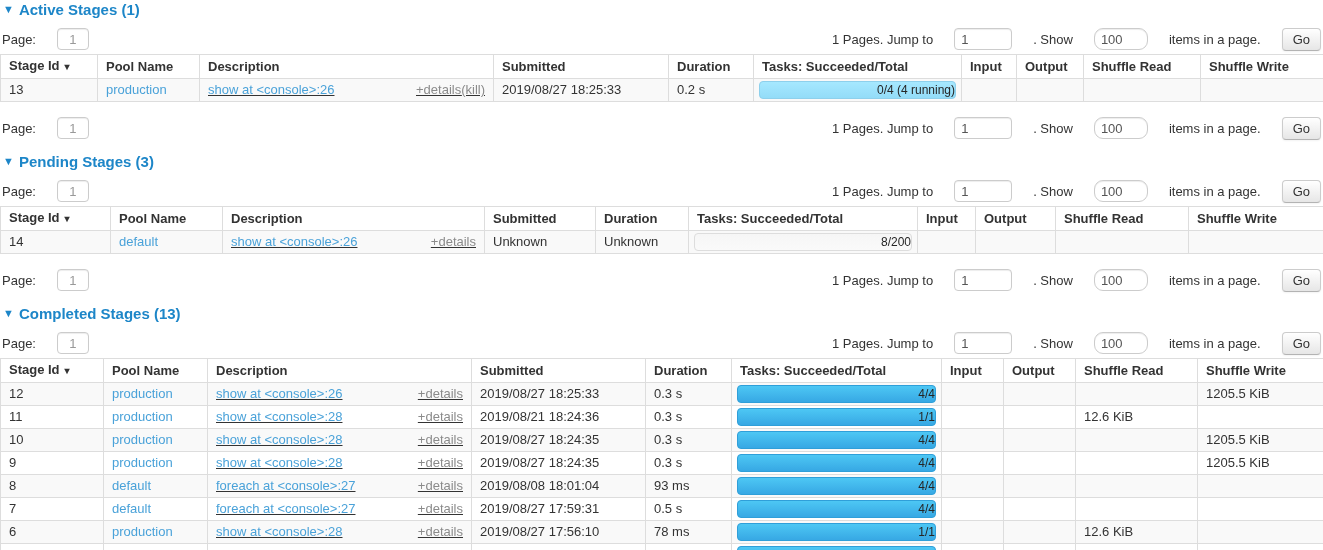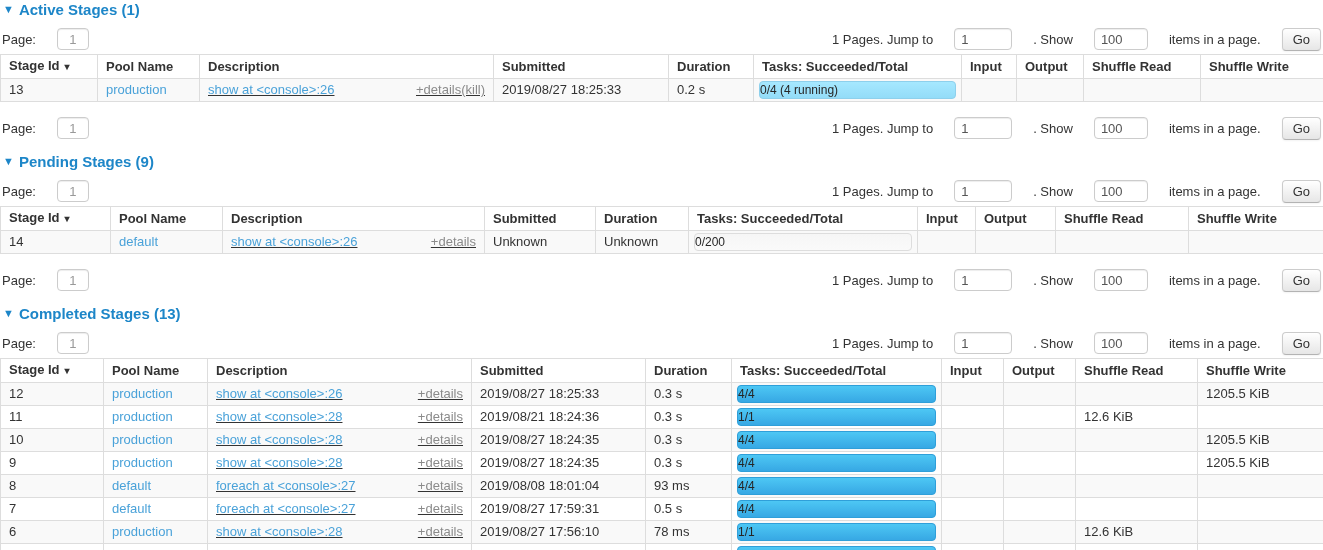--- a/index.html
+++ b/index.html
@@ -14,42 +14,42 @@
   .pagebar { display:flex; justify-content:space-between; align-items:center;
     height:24px; margin:9px 2px 3px 2px; }
   .pagebar.bottom { margin-top:14px; }
   .pagebar .left, .pagebar .right { display:flex; align-items:center; gap:21px; }
 
   input.box { border:1px solid #ccc; border-radius:4px; height:22px;
     padding:1px 6px; font-family:"Liberation Sans",sans-serif; font-size:13px;
     color:#555; box-shadow:inset 0 1px 1px rgba(0,0,0,0.075); background:#fff; }
   input.page-input { width:32px; text-align:center; color:#999; }
   input.jump-input { width:58px; }
-  input.show-input { width:54px; }
+  input.show-input { width:54px;border-radius:9px; }
   button.go-btn { height:23px; padding:1px 10px; font-family:"Liberation Sans",sans-serif;
     font-size:13px; color:#333; background:linear-gradient(#ffffff,#e6e6e6);
     border:1px solid #ccc; border-bottom-color:#b3b3b3; border-radius:4px;
     cursor:pointer; box-shadow:inset 0 1px 0 rgba(255,255,255,.2), 0 1px 2px rgba(0,0,0,.05); }
 
   table { width:1323px; border-collapse:collapse; table-layout:fixed; }
   th, td { border:1px solid #ddd; padding:3px 8px; height:22px; line-height:16px;
     text-align:left; white-space:nowrap; overflow:hidden; }
   th { font-weight:bold; color:#333; background:#fff; cursor:pointer; }
   th .sort-arrow { font-size:10px; margin-left:5px; }
   tbody tr:nth-child(odd) { background:#f9f9f9; }
   tbody tr:nth-child(even) { background:#ffffff; }
 
   a.tbl-link { color:#4aa2d9; text-decoration:none; cursor:pointer; }
   .desc-wrap { display:flex; justify-content:space-between; align-items:center;text-decoration:underline; }
   .desc-right { display:flex; align-items:center; gap:0; }
   .muted-link { color:#8b8b8b; cursor:pointer; }
 
   td.tasks-cell { padding:2px 5px; }
   .progress { height:18px; border-radius:4px; font-size:12px; line-height:16px;
-    text-align:left; color:#262626; overflow:hidden; }
+    text-align:right; color:#262626; overflow:hidden;padding-left:42px; }
   .progress.completed { background:linear-gradient(#4dc7f4,#37a8e4); border:1px solid #2f9fd9; }
   .progress.running   { background:linear-gradient(#a6e8ff,#93dcf8); border:1px solid #8ed0ec; }
   .progress.empty     { background:linear-gradient(#f6f6f6,#fafafa); border:1px solid #ddd; }
 </style>
 </head>
 <body>
 
 <div id="root">
     <div class="section-heading">
       <span class="arrow">▼</span>
@@ -130,21 +130,21 @@
         <span>1 Pages. Jump to</span>
         <input class="box jump-input" value="1" style="">
         <span>. Show</span>
         <input class="box show-input" value="100" style="">
         <span>items in a page.</span>
         <button class="go-btn">Go</button>
       </div>
     </div>
     <div class="section-heading">
       <span class="arrow">▼</span>
-      <span>Pending Stages (9)</span>
+      <span>Pending Stages (3)</span>
     </div>
     <div class="pagebar top">
       <div class="left">
         <span>Page:</span>
         <input class="box page-input" value="1" style="">
       </div>
       <div class="right">
         <span>1 Pages. Jump to</span>
         <input class="box jump-input" value="1" style="">
         <span>. Show</span>
@@ -188,21 +188,21 @@
             <div class="desc-wrap">
               <a class="tbl-link">show at &lt;console&gt;:26</a>
               <div class="desc-right">
                 <span class="muted-link">+details</span>
               </div>
             </div>
           </td>
           <td>Unknown</td>
           <td>Unknown</td>
           <td class="tasks-cell">
-            <div class="progress empty">0/200</div>
+            <div class="progress empty">8/200</div>
           </td>
           <td></td>
           <td></td>
           <td></td>
           <td></td>
         </tr>
       </tbody>
     </table>
     <div class="pagebar bottom">
       <div class="left">

